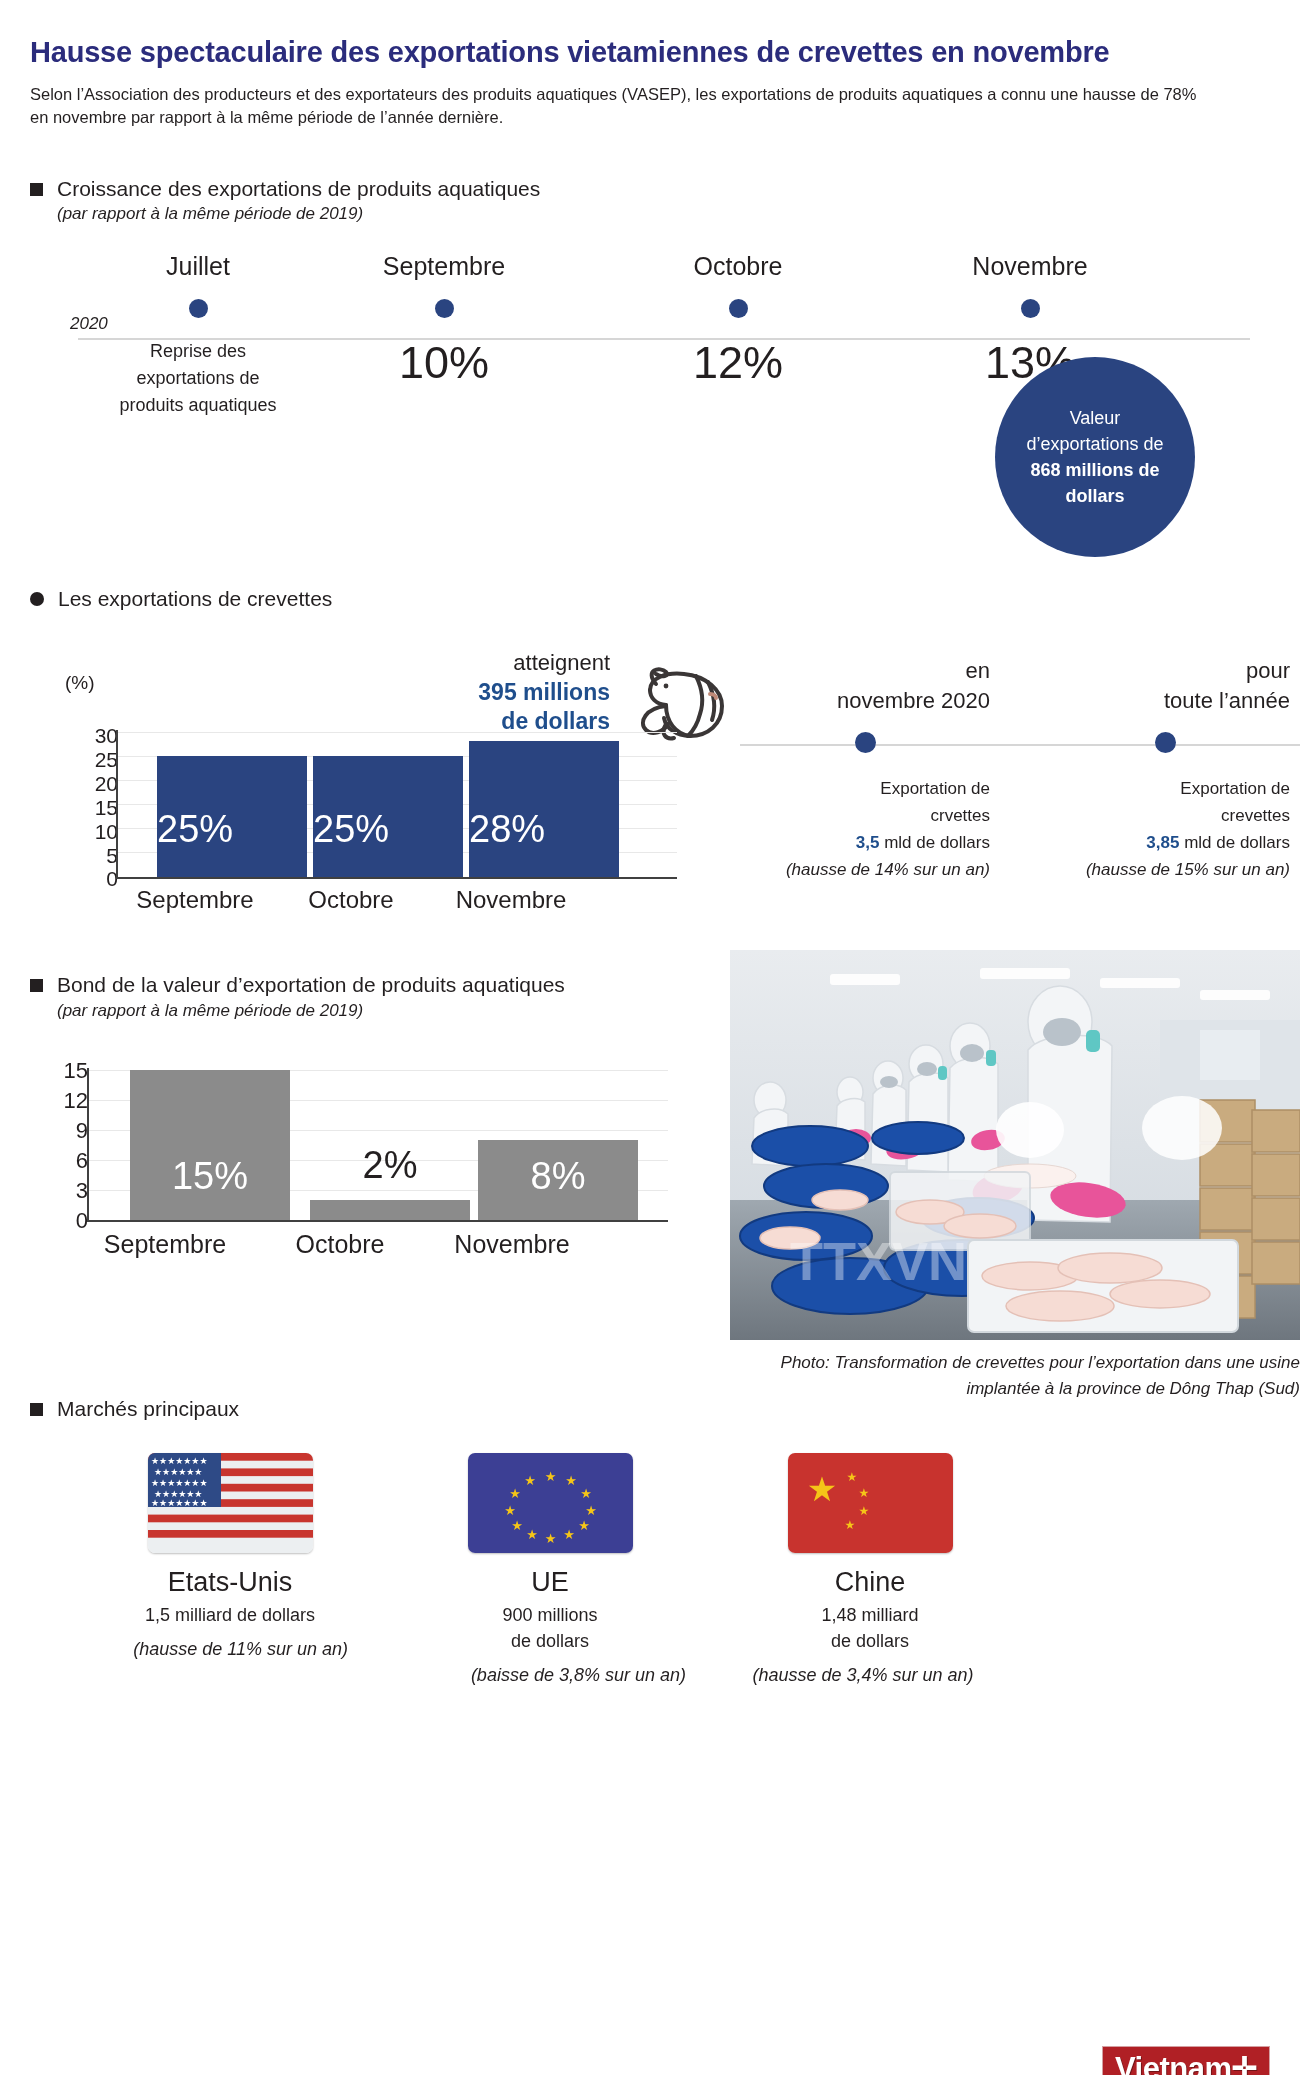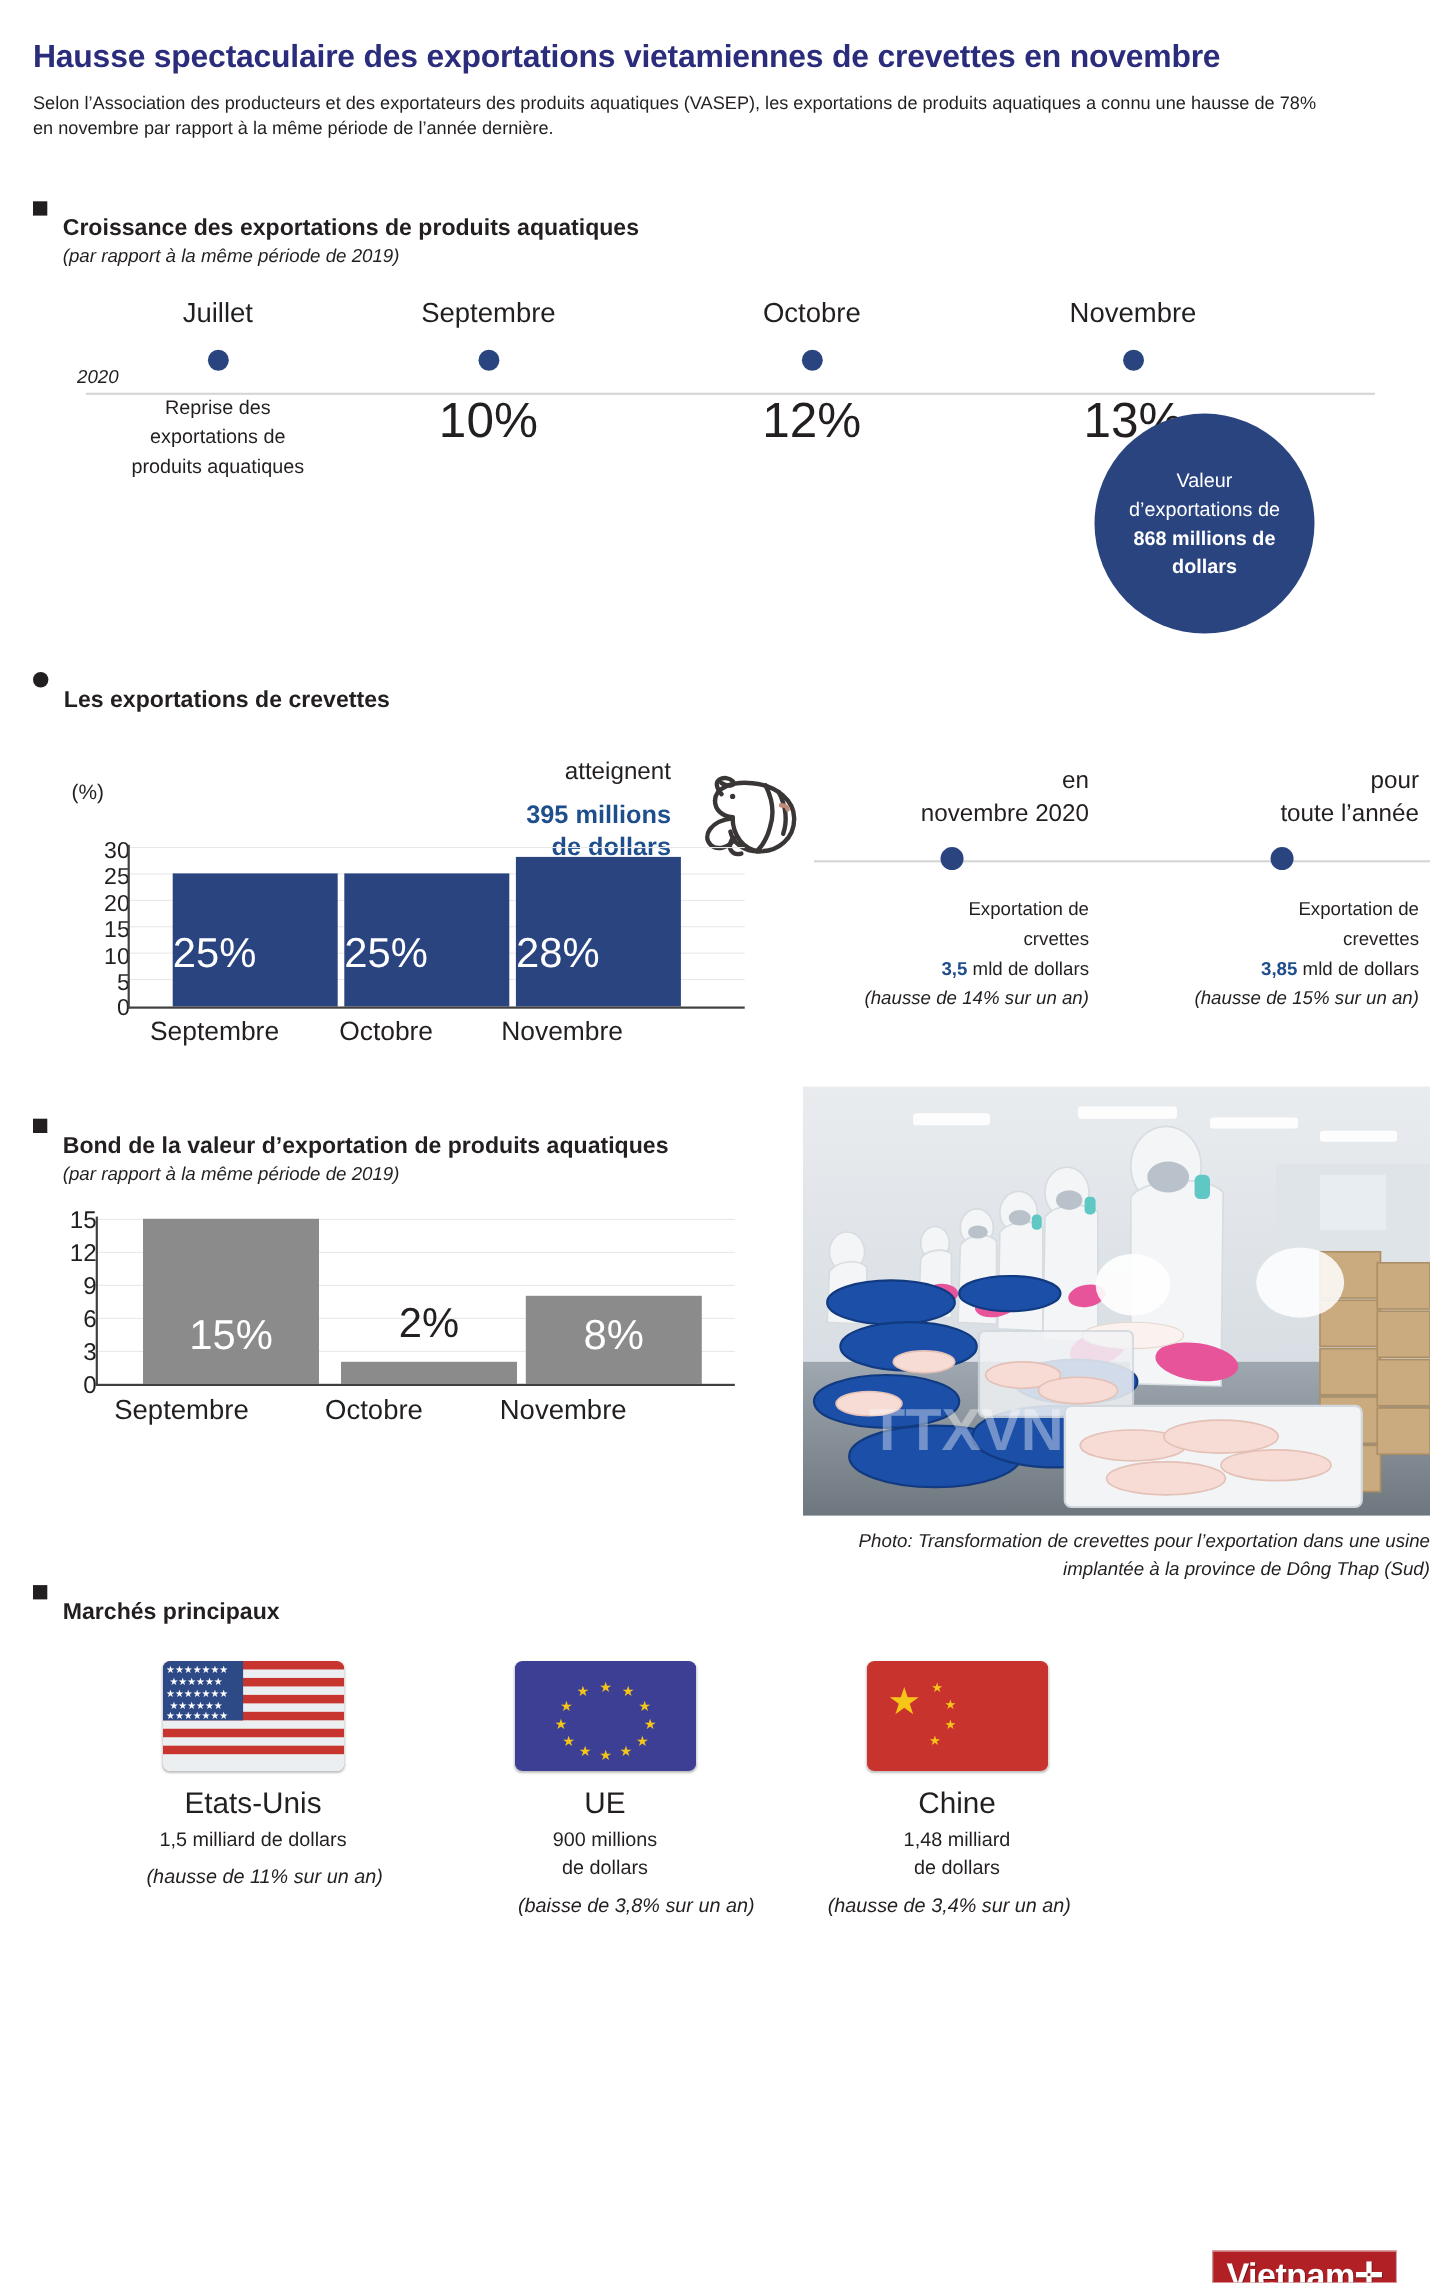--- a/index.html
+++ b/index.html
@@ -31,21 +31,21 @@
   }
 
   
   .sec-head { display: flex; align-items: flex-start; gap: 14px; }
   .sq-bullet {
     width: 13px; height: 13px; background: #231f20; margin-top: 7px; flex: 0 0 13px;
   }
   .dot-bullet {
     width: 14px; height: 14px; border-radius: 50%; background: #231f20; margin-top: 6px; flex: 0 0 14px;
   }
-  .sec-title { font-size: 21px; font-weight: bold; color: #231f20; line-height: 1.25; margin-top: 19px; }
+  .sec-title { font-size: 21px; font-weight: normal; color: #231f20; line-height: 1.25; }
   .sec-sub { font-size: 17px; font-style: italic; color: #231f20; margin-top: 2px; }
 
   
   .tl1 { position: relative; margin-top: 28px; height: 300px; }
   .tl1-axis {
     position: absolute; left: 48px; right: 20px; top: 86px; height: 2px; background: #d6d6d6;
   }
   .tl1-year {
     position: absolute; left: 40px; top: 62px; font-size: 17px; font-style: italic; color: #231f20;
   }
@@ -66,21 +66,21 @@
   }
   .big-circle b { font-weight: bold; }
 
   
   .shrimp-wrap { position: relative; margin-top: 34px; height: 300px; }
 
   .atteignent {
     position: absolute; left: 380px; top: 4px; width: 200px; text-align: right;
   }
   .atteignent .a1 { font-size: 22px; color: #231f20; }
-  .atteignent .a2 { font-size: 23px; font-weight: bold; color: #1f4e8c; line-height: 1.25; margin-top: 12px; }
+  .atteignent .a2 { font-size: 23px; font-weight: bold; color: #1f4e8c; line-height: 1.25; margin-top: 2px; }
   .shrimp-icon { position: absolute; left: 596px; top: 2px; }
 
   
   .chart1 { position: absolute; left: 30px; top: 58px; width: 640px; height: 240px; }
   .c-ylabel { position: absolute; left: 5px; top: -32px; font-size: 19px; }
   .c-plot { position: absolute; left: 57px; top: 28px; width: 560px; height: 145px; }
   .gridline { position: absolute; left: 0; right: 0; height: 1px; background: #e8e8e8; }
   .axis-v { position: absolute; left: 56px; top: 26px; width: 2px; height: 149px; background: #404040; }
   .axis-h { position: absolute; left: 57px; top: 173px; width: 560px; height: 2px; background: #404040; }
   .ytick { position: absolute; right: 650px; font-size: 21px; color: #231f20; text-align: right; width: 46px; }

